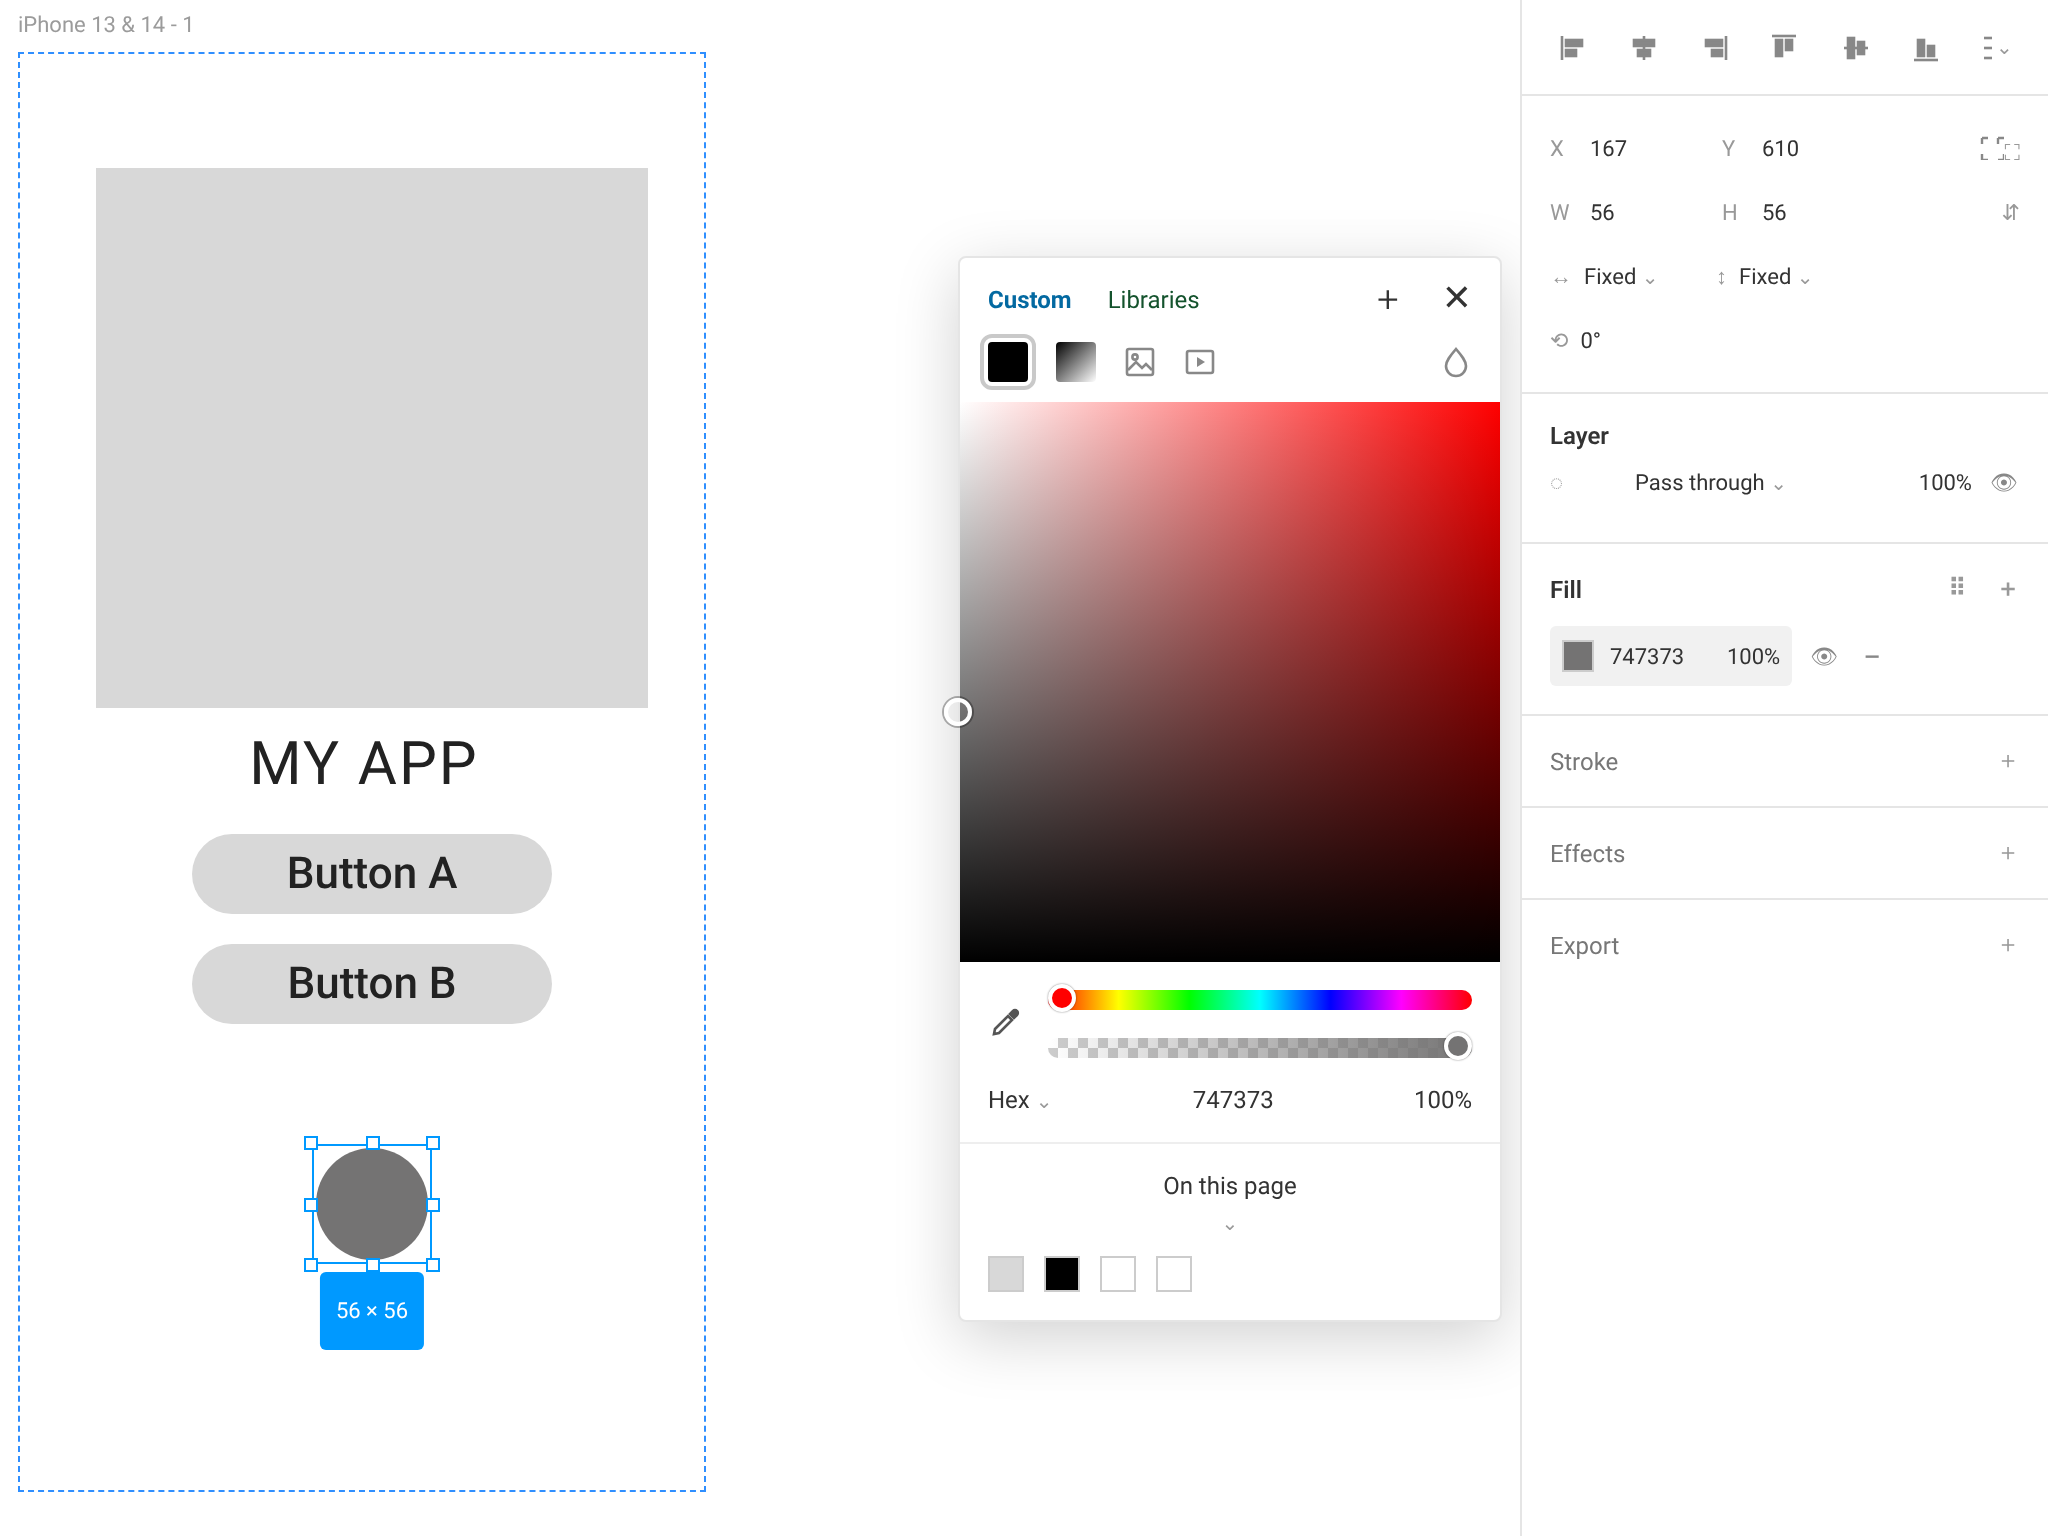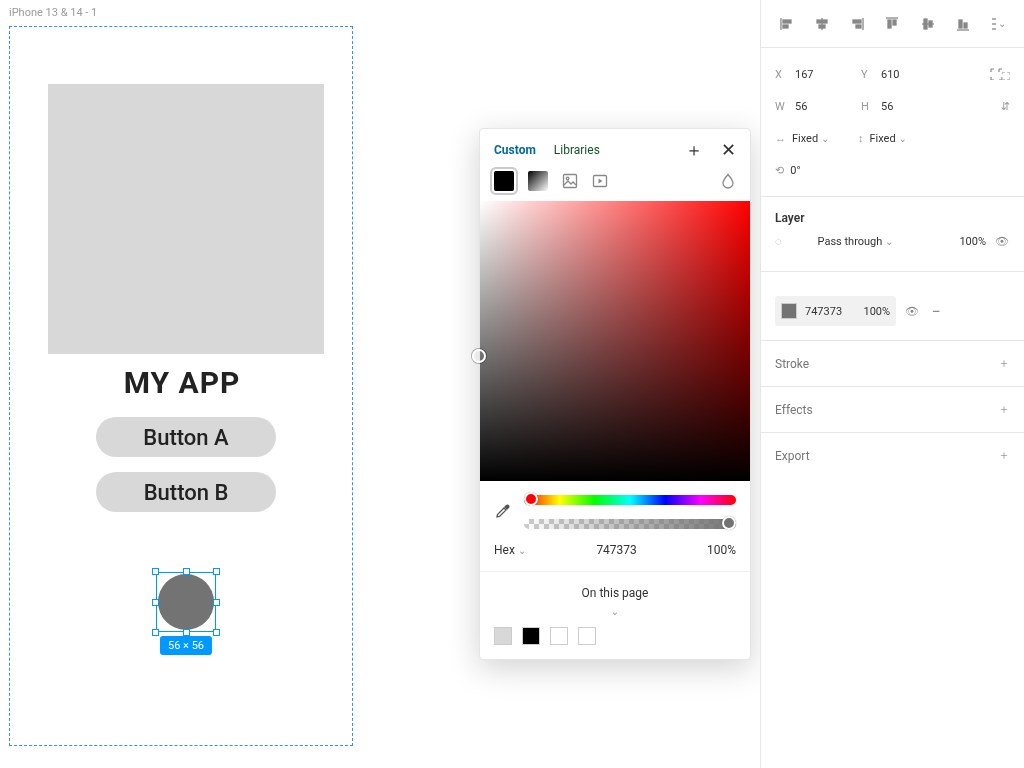--- a/index.html
+++ b/index.html
@@ -4,40 +4,40 @@
 <style>
   * { box-sizing: border-box; margin: 0; padding: 0; font-family: -apple-system, BlinkMacSystemFont, "Segoe UI", Roboto, Helvetica, Arial, sans-serif; }
   body { width: 1024px; height: 768px; background: #fff; position: relative; overflow: hidden; color: #222; }
 
   
   .canvas-area { position: absolute; left: 0; top: 0; width: 760px; height: 768px; background: #fff; }
   .frame-label { position: absolute; left: 9px; top: 6px; font-size: 11px; color: #9b9b9b; }
   .frame { position: absolute; left: 9px; top: 26px; width: 344px; height: 720px; border: 1px dashed #2f8fff; background: #fff; }
 
   .img-placeholder { position: absolute; left: 38px; top: 57px; width: 276px; height: 270px; background: #d8d8d8; }
-  .app-title { position: absolute; top: 338px; left: 0; width: 344px; text-align: center; font-size: 30px; font-weight: 700; letter-spacing: 1px; }
+  .app-title { position: absolute; top: 338px; left: 0; width: 344px; text-align: center; font-size: 30px; font-weight: 400; letter-spacing: 1px; }
 
   .btn-pill { position: absolute; left: 86px; width: 180px; height: 40px; background: #d8d8d8; border-radius: 20px; display: flex; align-items: center; justify-content: center; font-size: 22px; font-weight: 500; }
   .btn-a { top: 390px; }
   .btn-b { top: 445px; }
   .btn-c { top: 500px; }
 
   .selected-wrap { position: absolute; left: 146px; top: 545px; width: 60px; height: 60px; }
   .sel-box { position: absolute; left: 0; top: 0; width: 60px; height: 60px; border: 1px solid #0099ff; }
   .sel-handle { position: absolute; width: 7px; height: 7px; background: #fff; border: 1px solid #0099ff; }
   .h-tl { left: -4px; top: -4px; }
   .h-tr { right: -4px; top: -4px; }
   .h-bl { left: -4px; bottom: -4px; }
   .h-br { right: -4px; bottom: -4px; }
   .h-t  { left: calc(50% - 3px); top: -4px; }
   .h-b  { left: calc(50% - 3px); bottom: -4px; }
   .h-l  { top: calc(50% - 3px); left: -4px; }
   .h-r  { top: calc(50% - 3px); right: -4px; }
   .sel-circle { position: absolute; left: 2px; top: 2px; width: 56px; height: 56px; border-radius: 50%; background: #747373; }
-  .size-badge { position: absolute; left: 50%; transform: translateX(-50%); top: 64px; background: #0099ff; color: #fff; font-size: 11px; padding: 3px 8px; border-radius: 3px; white-space: nowrap; }
+  .size-badge { position: absolute; left: 50%; transform: translateX(-50%); top: 64px; background: #0099ff; color: #fff; font-size: 11px; padding: 13px 8px; border-radius: 3px; white-space: nowrap; }
 
   
   .right-panel { position: absolute; right: 0; top: 0; width: 264px; height: 768px; border-left: 1px solid #e5e5e5; background: #fff; font-size: 11px; color: #333; }
   .align-row { height: 48px; border-bottom: 1px solid #e5e5e5; display: flex; align-items: center; justify-content: space-around; padding: 0 8px; }
   .ico { width: 16px; height: 16px; display: flex; align-items: center; justify-content: center; color: #888; cursor: pointer; }
   .ico svg { display: block; }
 
   .props { padding: 10px 14px; border-bottom: 1px solid #e5e5e5; }
   .prow { display: flex; align-items: center; height: 32px; gap: 6px; }
   .plabel { color: #999; width: 14px; }
@@ -311,20 +311,27 @@
     <div class="section-head">Layer</div>
     <div class="layer-row">
       <span class="opacity-ico">◌</span>
       <span class="blend"><span>Pass through</span> <span class="chev">⌄</span></span>
       <span class="pct">100%</span>
       <span class="eye">👁</span>
     </div>
   </div>
 
   <div class="section">
+    <div class="section-head">
+      <span>Fill</span>
+      <span>
+        <span class="mini-ico" style="margin-right:12px">⠿</span>
+        <span class="mini-ico">＋</span>
+      </span>
+    </div>
     <div class="fill-row">
       <div class="fill-chip">
         <div class="fill-sw"></div>
         <span class="fill-hex">747373</span>
         <span class="fill-pct">100%</span>
       </div>
       <span class="eye">👁</span>
       <span class="minus">−</span>
     </div>
   </div>

